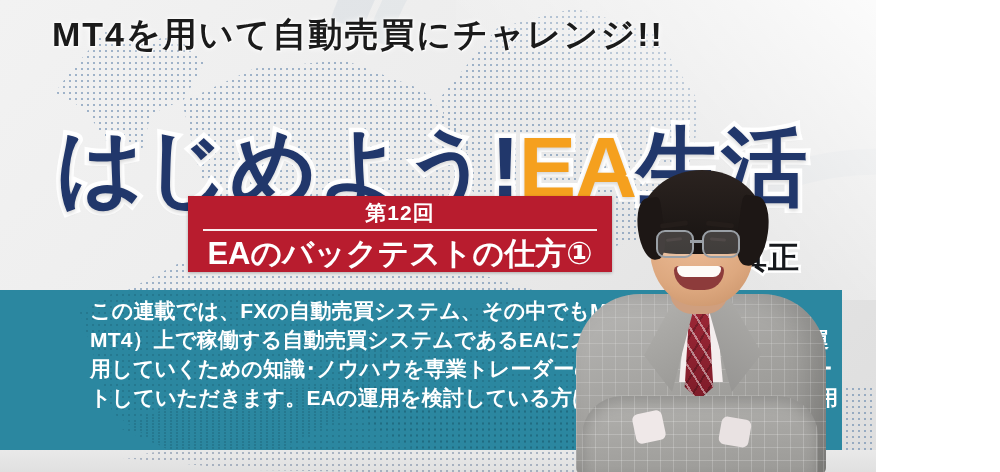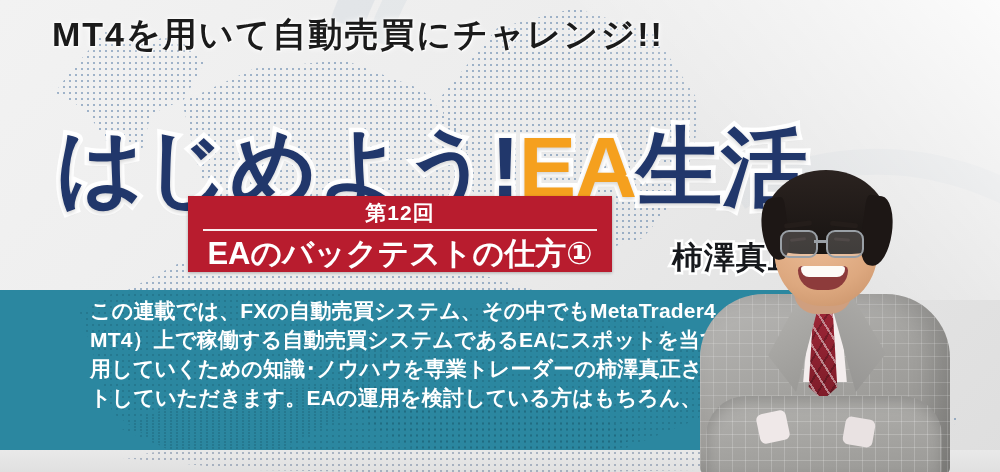--- a/index.html
+++ b/index.html
@@ -8,21 +8,21 @@
     padding: 0;
     background: #ffffff;
   }
   body {
     font-family: "Liberation Sans", "DejaVu Sans", sans-serif;
   }
 
   
   .banner {
     position: relative;
-    width: 1000px;
+    width: 876px;
     height: 472px;
     overflow: hidden;
     background: linear-gradient(135deg, #f2f2f2 0%, #ededed 40%, #e4e4e4 75%, #dedede 100%);
   }
 
   
   .globe-layer {
     position: absolute;
     inset: 0;
     pointer-events: none;

